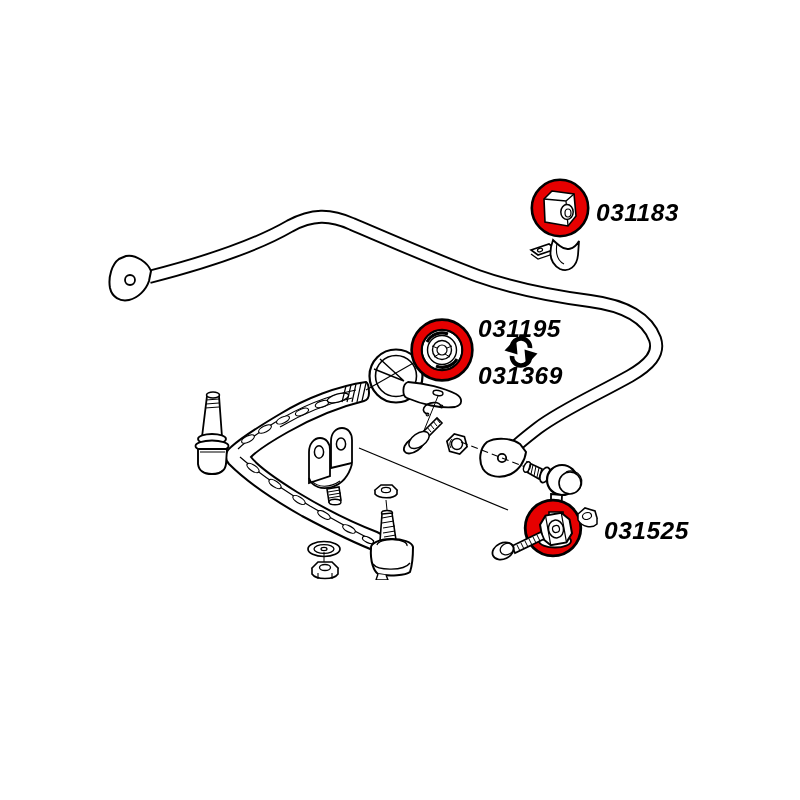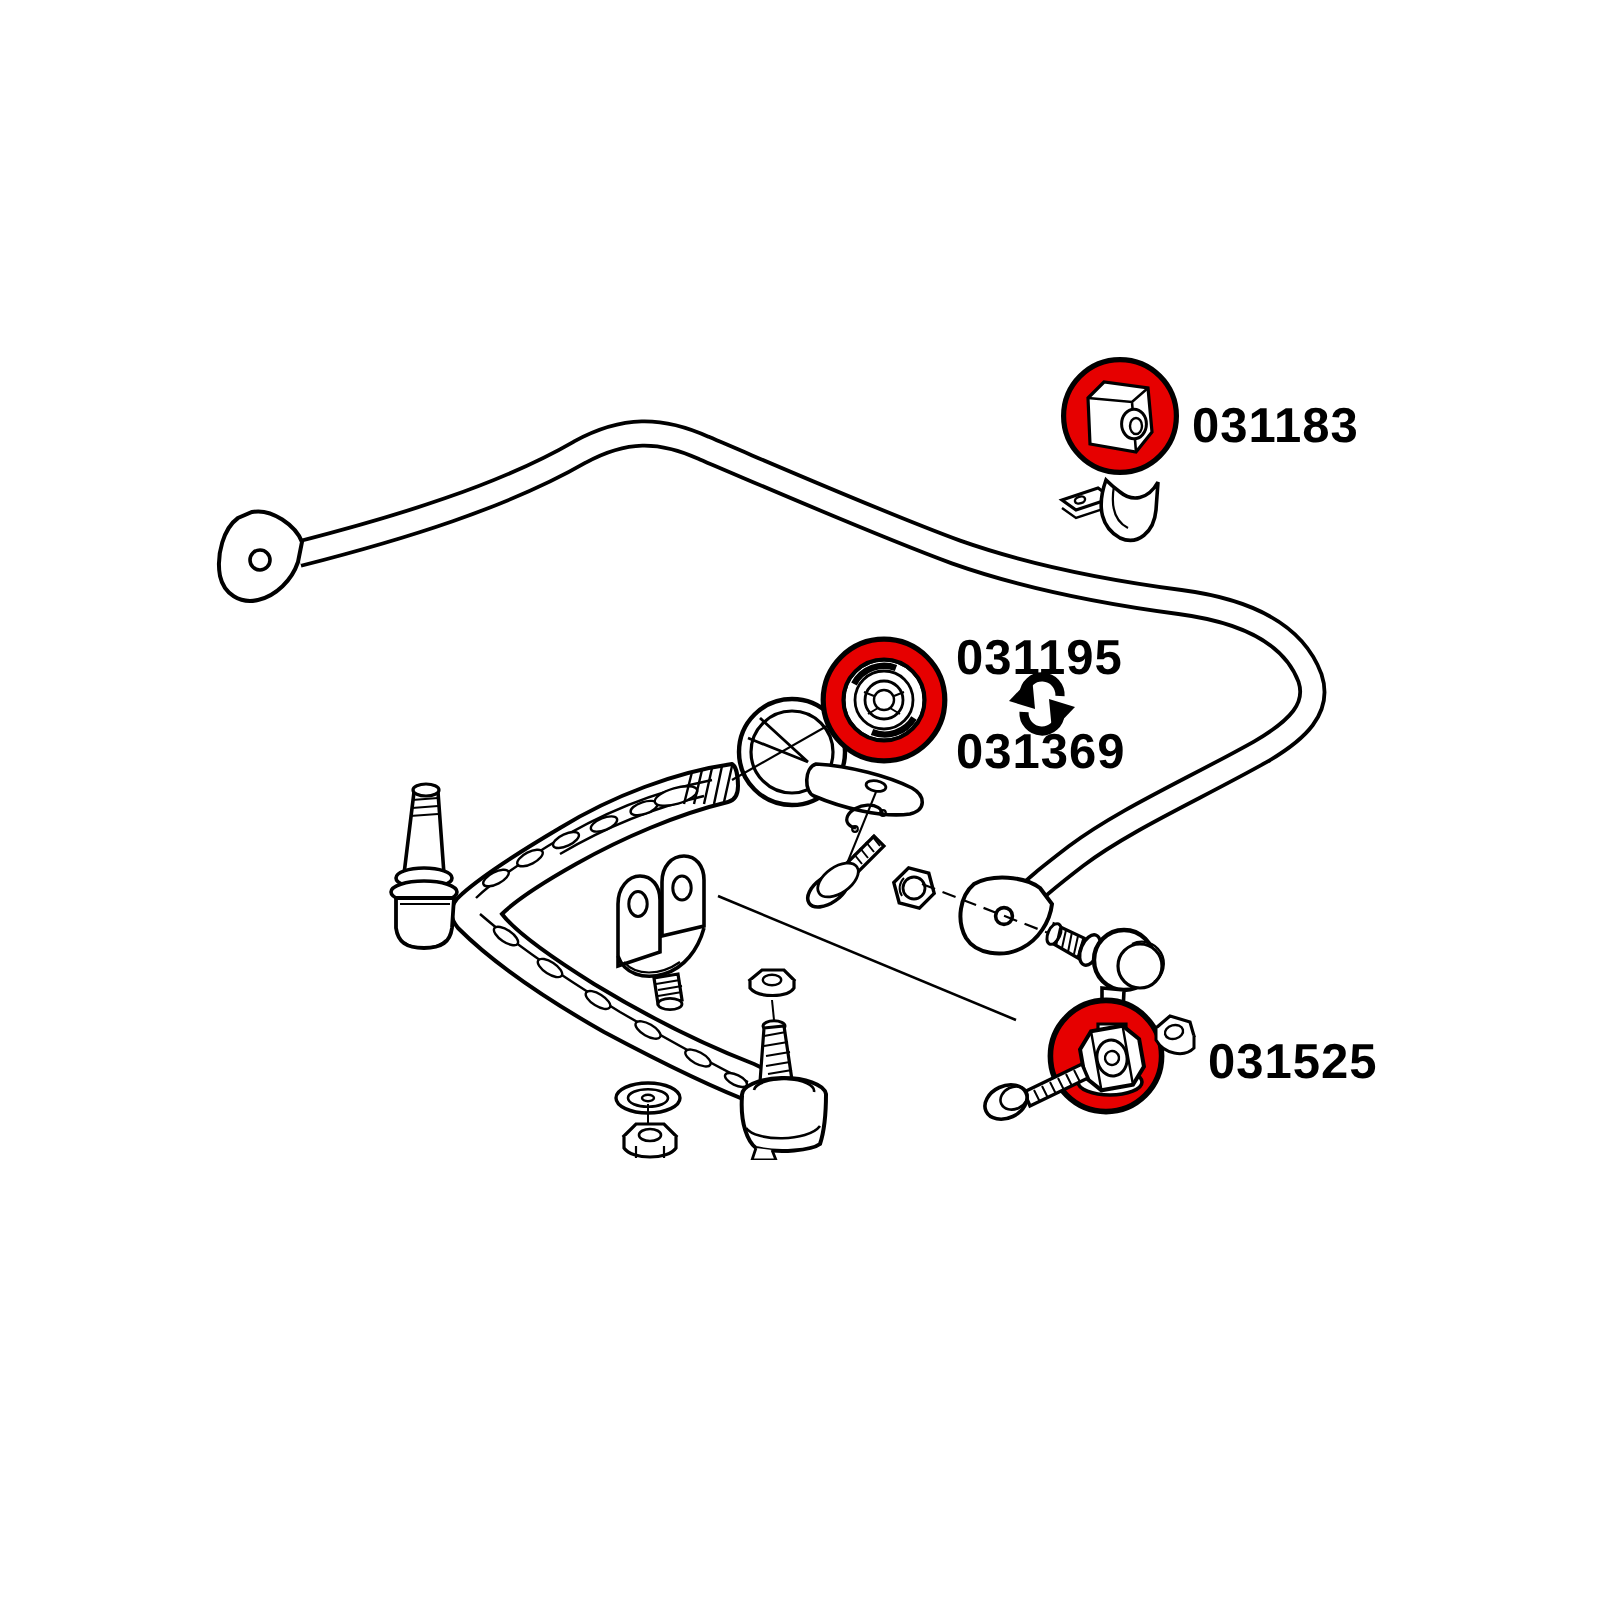--- a/index.html
+++ b/index.html
@@ -1,17 +1,17 @@
 <!DOCTYPE html>
 <html><head>
 <meta charset="utf-8">
 <style>
   html,body{margin:0;padding:0;background:#fff;}
   .canvas{position:relative;width:800px;height:580px;background:#fff;overflow:hidden;
-          font-family:"Liberation Sans",sans-serif;}
+          font-family:"Liberation Sans",sans-serif;font-style:italic;}
   svg{position:absolute;left:0;top:0;}
   .ln{fill:none;stroke:#000;}
   .wh{fill:#fff;stroke:#000;}
   .lbl{font-family:"Liberation Sans","DejaVu Sans",sans-serif;font-weight:bold;
        font-size:24.5px;fill:#000;letter-spacing:0.5px;}
 </style>
 </head>
 <body>
 
 <div class="canvas">

